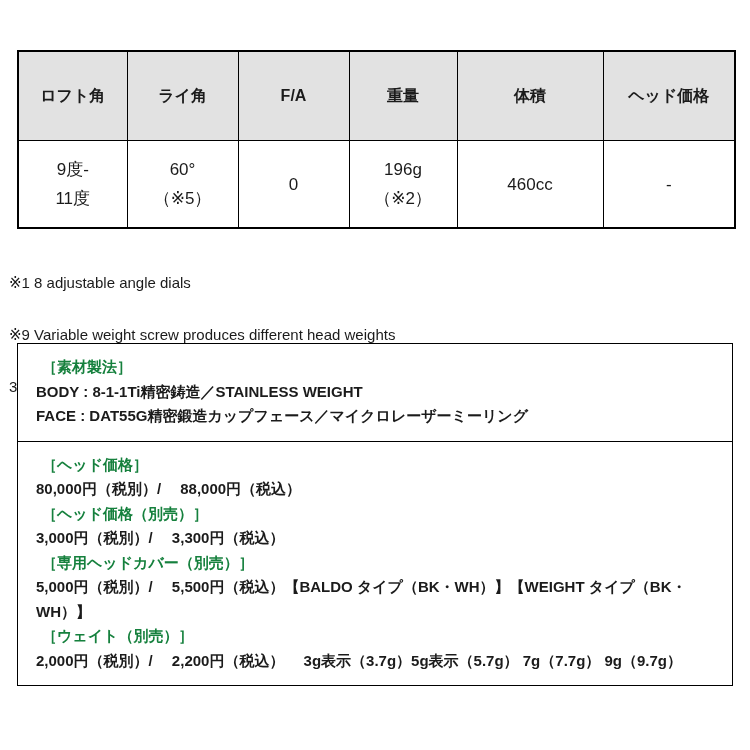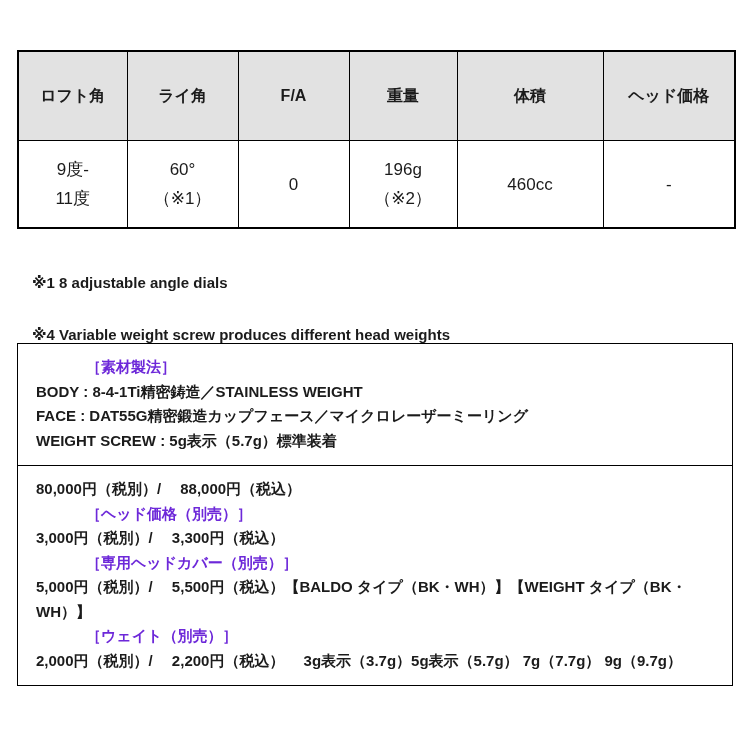--- a/index.html
+++ b/index.html
@@ -43,24 +43,24 @@
     line-height: 29px;
     background: #ffffff;
   }
   .c1 { width: 109px; } .c2 { width: 111px; } .c3 { width: 111px; }
   .c4 { width: 108px; } .c5 { width: 146px; } .c6 { width: 132px; }
 
   
   .notes {
     position: absolute;
     top: 244px;
-    left: 32px;
+    left: 9px;
     width: 710px;
     font-size: 15px;
-    font-weight: bold;
+    font-weight: normal;
     line-height: 26px;
     white-space: pre-line;
   }
 
   
   .details-box {
     position: absolute;
     top: 343px;
     left: 17px;
     width: 714px;
@@ -73,24 +73,23 @@
     font-weight: bold;
     line-height: 24.5px;
   }
   .box-section.first {
     border-bottom: 1px solid #000;
   }
   .line {
     white-space: pre-line;
   }
   .green-heading {
-    color: #6d28d9;
+    color: #15803d;
     padding-left: 6px;
     white-space: pre-line;
-    margin-left: 44px;
   }
 </style>
 </head>
 <body>
 
 <div class="page">
 
   <table class="spec">
     <colgroup>
       <col class="c1">
@@ -108,46 +107,46 @@
         <th>重量</th>
         <th>体積</th>
         <th>ヘッド価格</th>
       </tr>
     </thead>
     <tbody>
       <tr>
         <td>9度-
 11度</td>
         <td>60°
-（※1）</td>
+（※5）</td>
         <td>0</td>
         <td>196g
 （※2）</td>
         <td>460cc</td>
         <td>-</td>
       </tr>
     </tbody>
   </table>
 
   <div class="notes">
     <div class="line">※1  8 adjustable angle dials</div>
-    <div class="line">※4 Variable weight screw produces different head weights</div>
+    <div class="line">※9 Variable weight screw produces different head weights</div>
     <div class="line">3g表示（3.7g）5g表示（5.7g） 7g（7.7g） 9g（9.7g）</div>
   </div>
 
   <div class="details-box">
 
     <div class="box-section first">
       <div class="green-heading">［素材製法］</div>
-      <div class="line">BODY : 8-4-1Ti精密鋳造／STAINLESS WEIGHT</div>
+      <div class="line">BODY : 8-1-1Ti精密鋳造／STAINLESS WEIGHT</div>
       <div class="line">FACE : DAT55G精密鍛造カップフェース／マイクロレーザーミーリング</div>
-      <div class="line">WEIGHT SCREW : 5g表示（5.7g）標準装着</div>
     </div>
 
     <div class="box-section">
+      <div class="green-heading">［ヘッド価格］</div>
       <div class="line">80,000円（税別）/　 88,000円（税込）</div>
 
       <div class="green-heading">［ヘッド価格（別売）］</div>
       <div class="line">3,000円（税別）/　 3,300円（税込）</div>
 
       <div class="green-heading">［専用ヘッドカバー（別売）］</div>
       <div class="line">5,000円（税別）/　 5,500円（税込）【BALDO タイプ（BK・WH）】【WEIGHT タイプ（BK・WH）】</div>
 
       <div class="green-heading">［ウェイト（別売）］</div>
       <div class="line">2,000円（税別）/　 2,200円（税込）　 3g表示（3.7g）5g表示（5.7g） 7g（7.7g） 9g（9.7g）</div>

